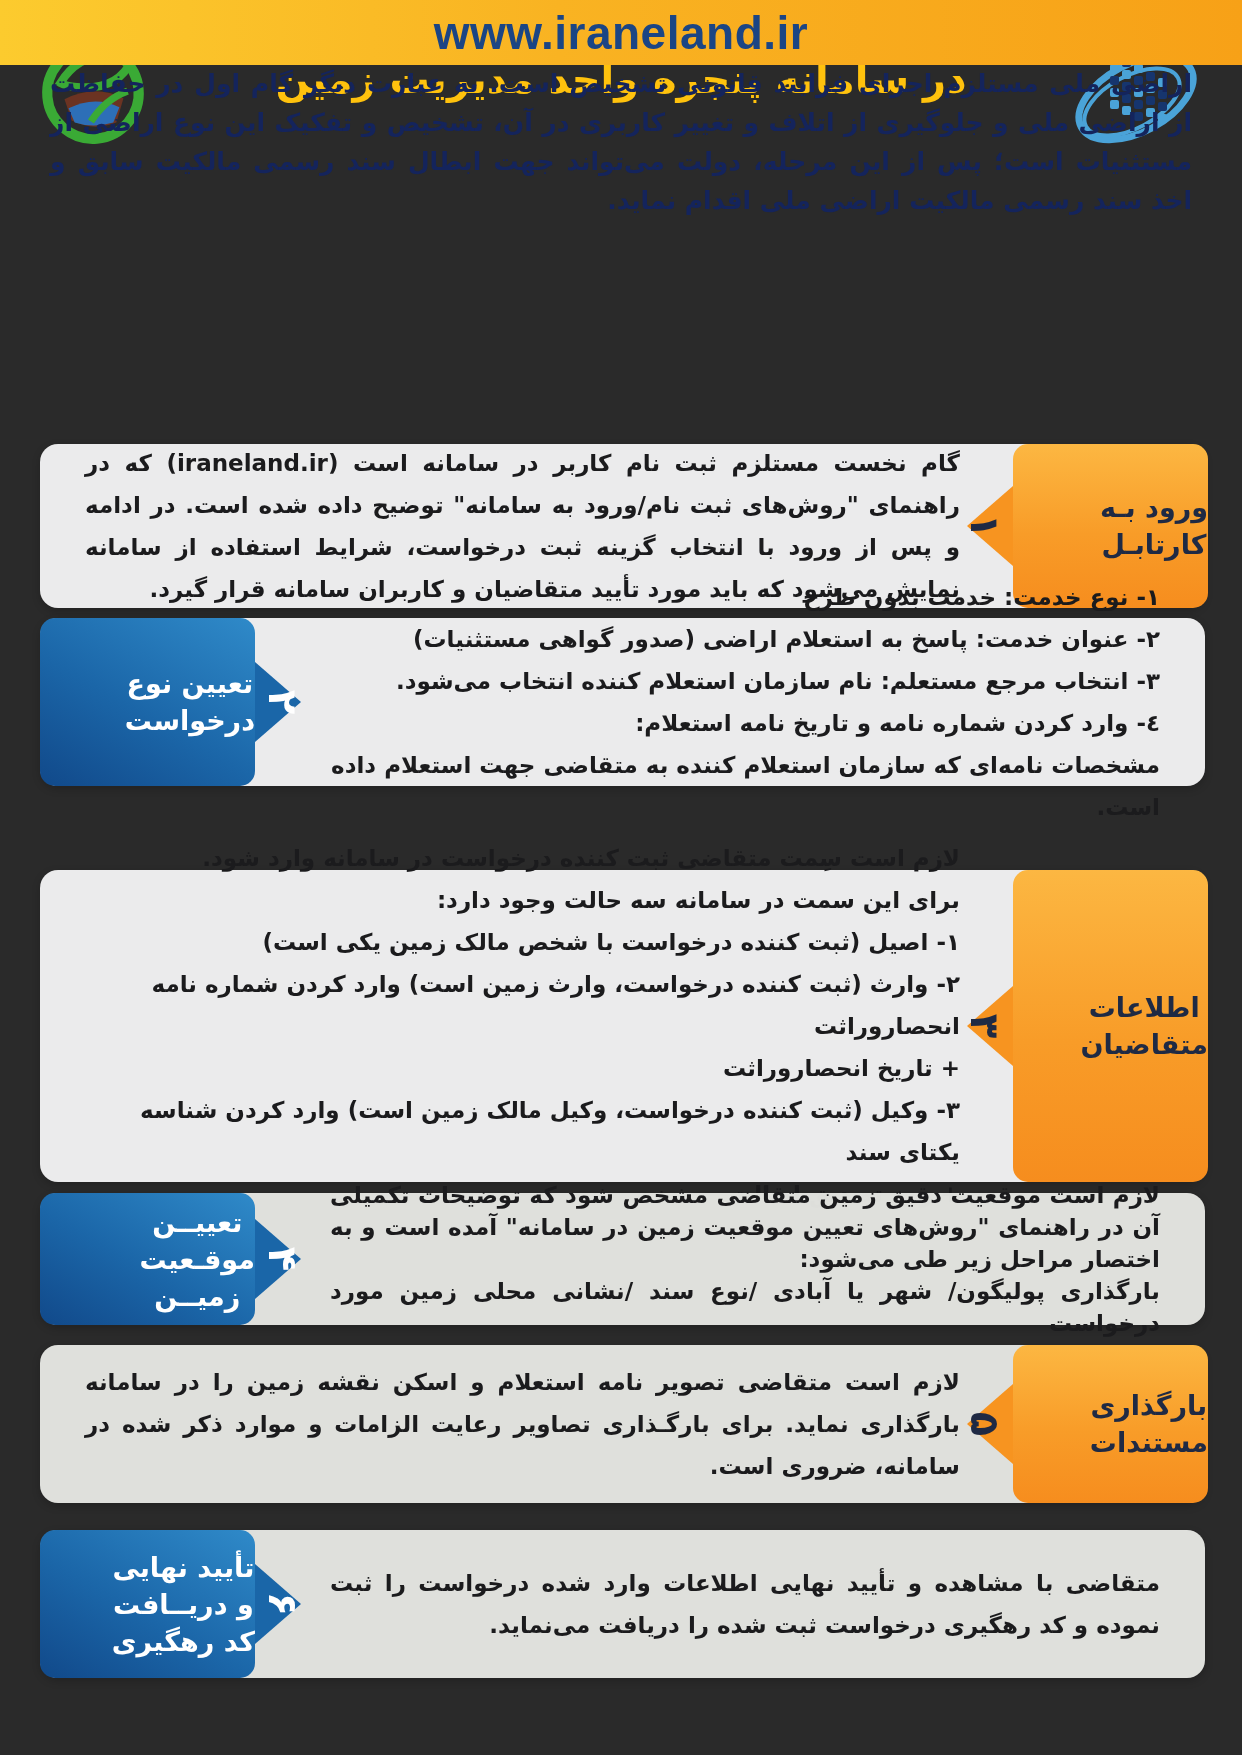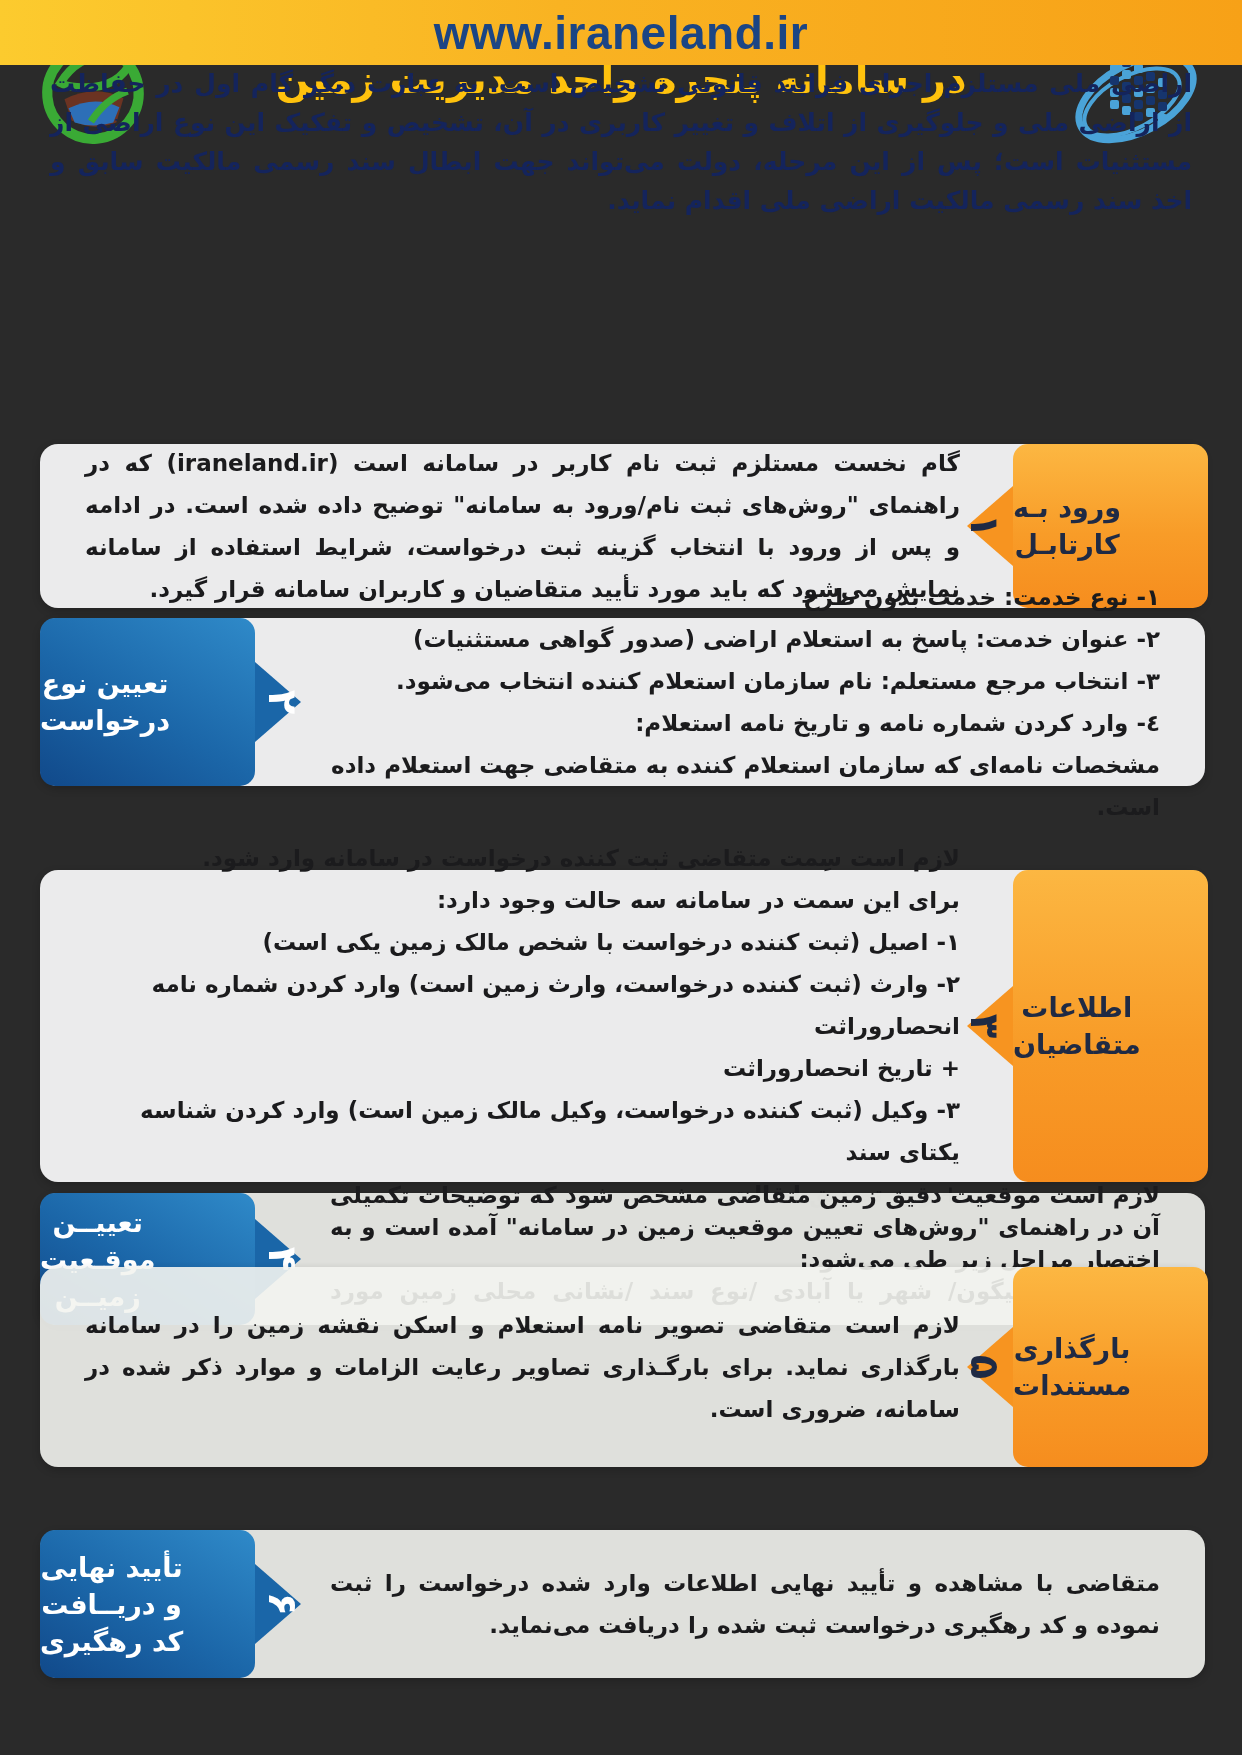--- a/index.html
+++ b/index.html
@@ -50,42 +50,42 @@
   .box-text{width:100%;font-size:23px;line-height:42px;font-weight:bold;
     color:#1b1b1d;white-space:pre-line;text-align:right;}
   .step--right .step-box{padding:8px 245px 8px 45px;box-sizing:border-box;}
   .step--left  .step-box{padding:8px 45px 8px 290px;box-sizing:border-box;}
   .just .box-text{text-align:justify;}
 
   .tag{position:absolute;top:0;bottom:0;}
   .tag--right{right:-3px;width:195px;}
   .tag--left{left:0;width:215px;}
   .tag__rect{position:absolute;inset:0;border-radius:15px;
-    display:flex;align-items:center;justify-content:flex-end;}
+    display:flex;align-items:center;justify-content:flex-start;}
   .tag--orange .tag__rect{background:linear-gradient(180deg,#fcb742 0%,#f89c28 55%,#f68d1e 100%);}
   .tag--blue   .tag__rect{background:linear-gradient(210deg,#2f8ac9 0%,#1b66a8 55%,#11498a 100%);}
   .tag__label{white-space:pre-line;text-align:center;font-size:27px;line-height:37px;
     font-weight:bold;}
   .tag--orange .tag__label{color:#1f2a44;}
   .tag--blue   .tag__label{color:#ffffff;}
   .tag__arrow{position:absolute;top:50%;transform:translateY(-50%);width:0;height:0;
     border-top:40px solid transparent;border-bottom:40px solid transparent;}
   .tag--right .tag__arrow{right:100%;border-right:46px solid #f79420;}
   .tag--left  .tag__arrow{left:100%;border-left:46px solid #1a66a8;}
   .tag__num{position:absolute;top:50%;transform:translateY(-50%) rotate(90deg);
     font-size:40px;font-weight:bold;}
   .tag--right .tag__num{left:-40px;color:#1f2a44;}
   .tag--left  .tag__num{right:-40px;color:#ffffff;}
 
   .step1{top:404px;height:164px;}
   .step2{top:578px;height:168px;}
   .step3{top:830px;height:312px;}
   .step4{top:1153px;height:132px;}
   .step4 .box-text{line-height:32px;}
-  .step5{top:1227px;height:200px;}
+  .step5{top:1305px;height:158px;}
   .step6{top:1490px;height:148px;border-radius:20px;}
 
   
   .footer{top:1690;height:65px;background:linear-gradient(90deg,#fccb2e 0%,#f9b322 45%,#f7a117 100%);
     display:flex;align-items:center;justify-content:center;}
   .footer-url{color:#1b4584;font-size:46px;font-weight:bold;direction:ltr;
     font-family:"Liberation Sans","DejaVu Sans",sans-serif;letter-spacing:.5px;}
 </style>
 </head>
 <body>

